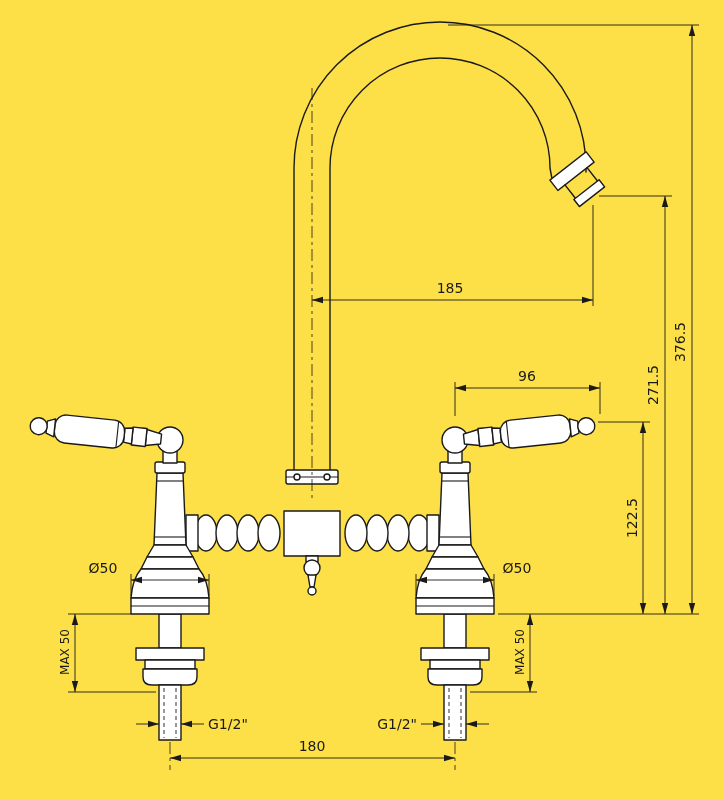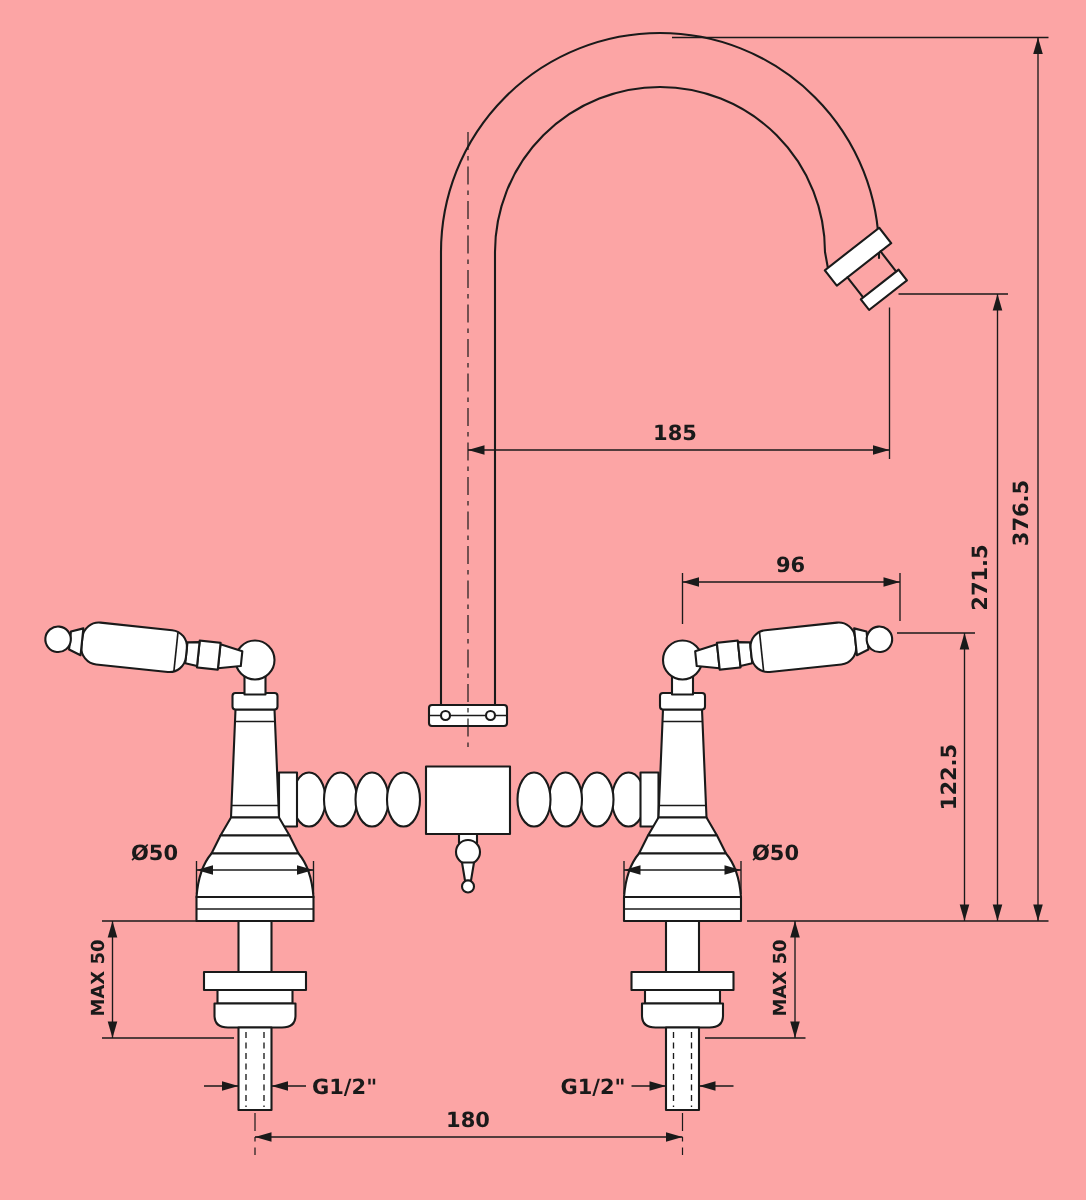--- a/index.html
+++ b/index.html
@@ -1,16 +1,16 @@
 <!DOCTYPE html>
 <html><head>
 <meta charset="utf-8">
 <style>
   html,body{margin:0;padding:0;background:#ffffff;}
-  .stage{position:relative;width:724px;height:800px;background:#fca5a5;overflow:hidden;font-weight:bold;}
+  .stage{position:relative;width:724px;height:800px;background:#fde047;overflow:hidden;}
   svg{position:absolute;left:0;top:0;}
   .solid{fill:#ffffff;stroke:#1a1a1a;stroke-width:1.4;stroke-linejoin:round;}
   .outline{fill:none;stroke:#1a1a1a;stroke-width:1.4;stroke-linejoin:round;stroke-linecap:round;}
   .ring{stroke:#1a1a1a;stroke-width:1.1;fill:none;}
   .dim{stroke:#1a1a1a;stroke-width:0.9;fill:none;}
   .arrow{fill:#1a1a1a;stroke:none;}
   .cline{stroke:#1a1a1a;stroke-width:0.8;fill:none;stroke-dasharray:12 4 3 4;}
   .thread{stroke:#1a1a1a;stroke-width:0.9;fill:none;stroke-dasharray:4 3;}
   text.dimtext{font-family:"DejaVu Sans","Liberation Sans",sans-serif;font-size:14px;fill:#1a1a1a;}
   text.small{font-size:12px;}

